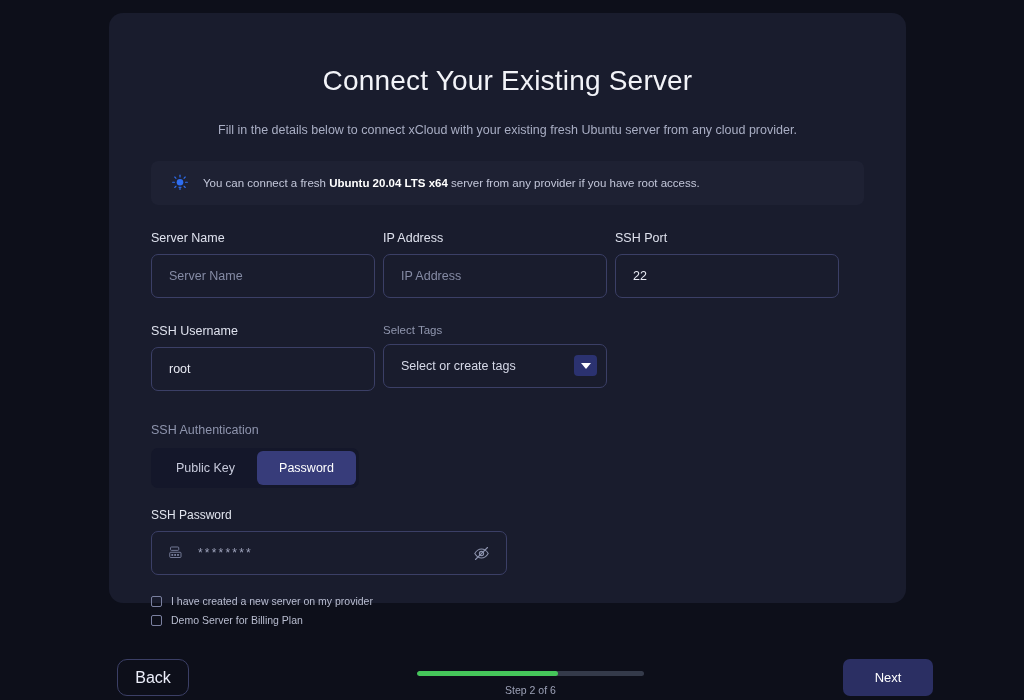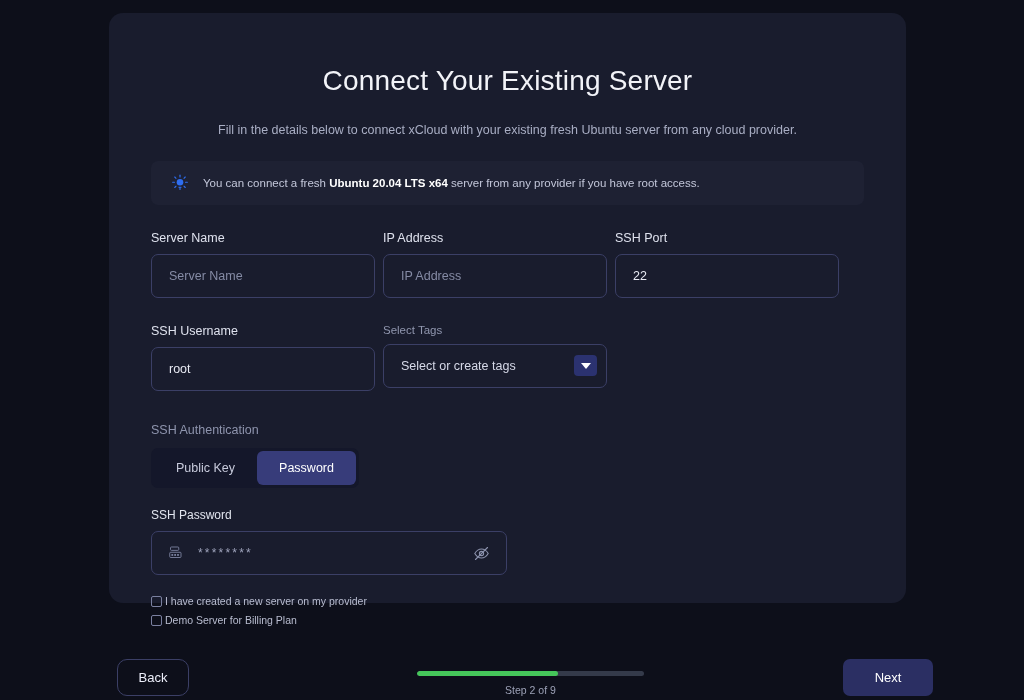--- a/index.html
+++ b/index.html
@@ -189,21 +189,21 @@
     width: 17px;
     height: 17px;
     cursor: pointer;
   }
 
   
   .checks { margin-top: 18px; }
   .check-row {
     display: flex;
     align-items: center;
-    gap: 3px;
+    gap: 9px;
     height: 16px;
     margin-bottom: 3px;
   }
   .cbox {
     width: 11px;
     height: 11px;
     border: 1px solid #7a80a0;
     border-radius: 2px;
     background: transparent;
     flex: 0 0 11px;
@@ -222,21 +222,21 @@
   .btn-back {
     position: absolute;
     left: 117px;
     top: 4px;
     width: 72px;
     height: 37px;
     border: 1px solid #3b3f66;
     border-radius: 10px;
     background: transparent;
     color: #eceefa;
-    font-size: 13px;
+    font-size: 16px;
     font-family: "Liberation Sans", sans-serif;
     cursor: pointer;
   }
   .btn-next {
     position: absolute;
     left: 843px;
     top: 4px;
     width: 90px;
     height: 37px;
     border: none;
@@ -375,19 +375,19 @@
     </div>
   </div>
 
   <div class="footer">
     <button class="btn-back">Back</button>
 
     <div class="progress-wrap">
       <div class="progress-track">
         <div class="progress-fill" id="progress-fill" style="width: 62%;"></div>
       </div>
-      <div class="step-text">Step 2 of 9</div>
+      <div class="step-text">Step 2 of 6</div>
     </div>
 
     <button class="btn-next">Next</button>
   </div>
 
 </div>
 
 </body></html>

